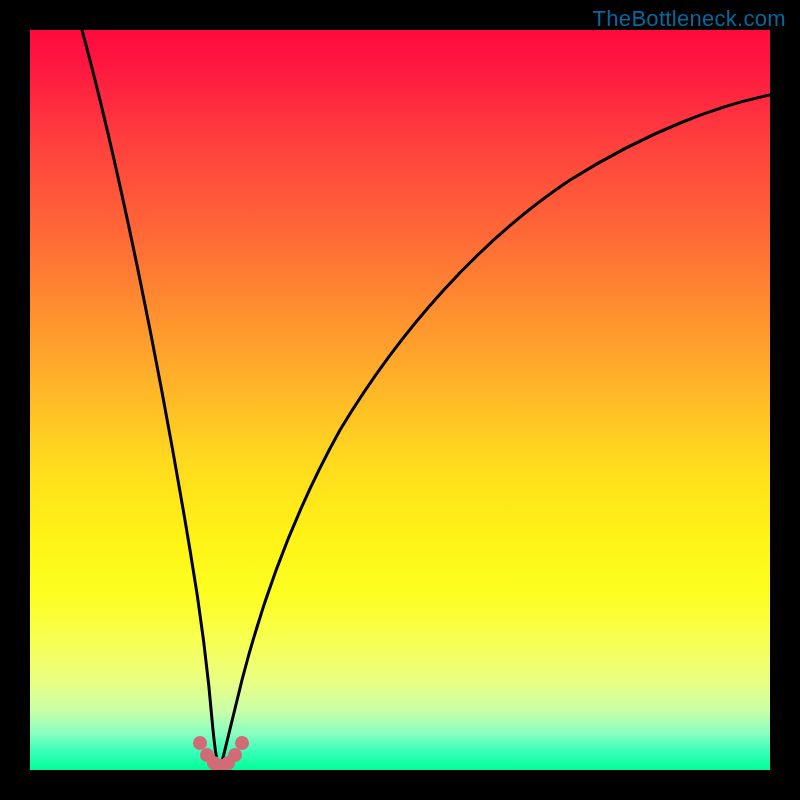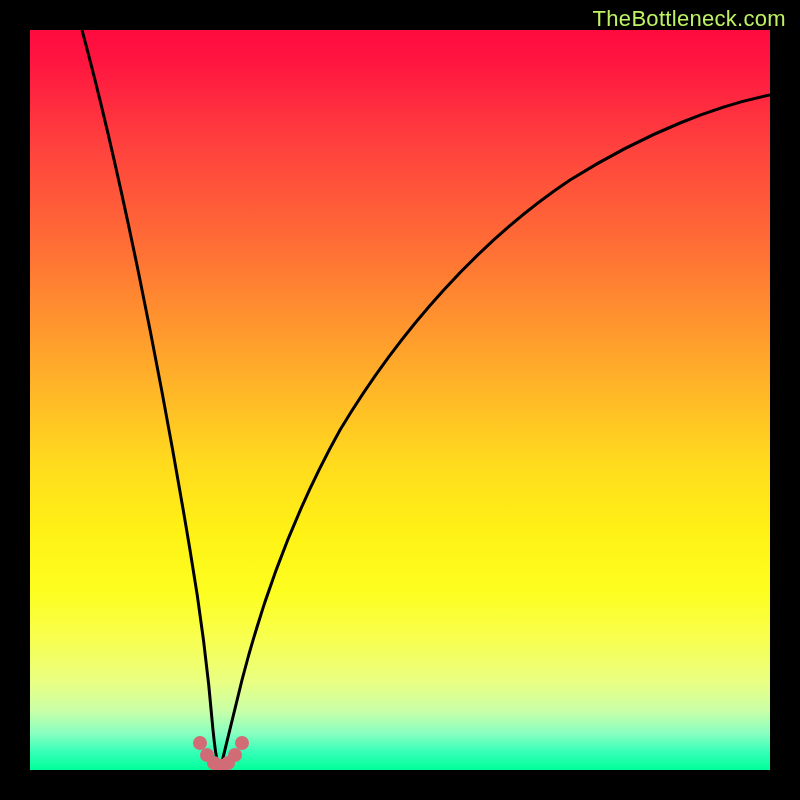--- a/index.html
+++ b/index.html
@@ -40,21 +40,21 @@
       #c9ffa8 92%,
       #8affc0 95%,
       #38ffb8 97.5%,
       #00ff9a 100%
     );
   }
   .watermark {
     position: absolute;
     top: 6px;
     right: 14px;
-    color: #bef264;
+    color: #0369a1;
     font-size: 22px;
     font-weight: 500;
     letter-spacing: 0.3px;
   }
   .curve-svg {
     position: absolute;
     top: 0;
     left: 0;
     width: 100%;
     height: 100%;

